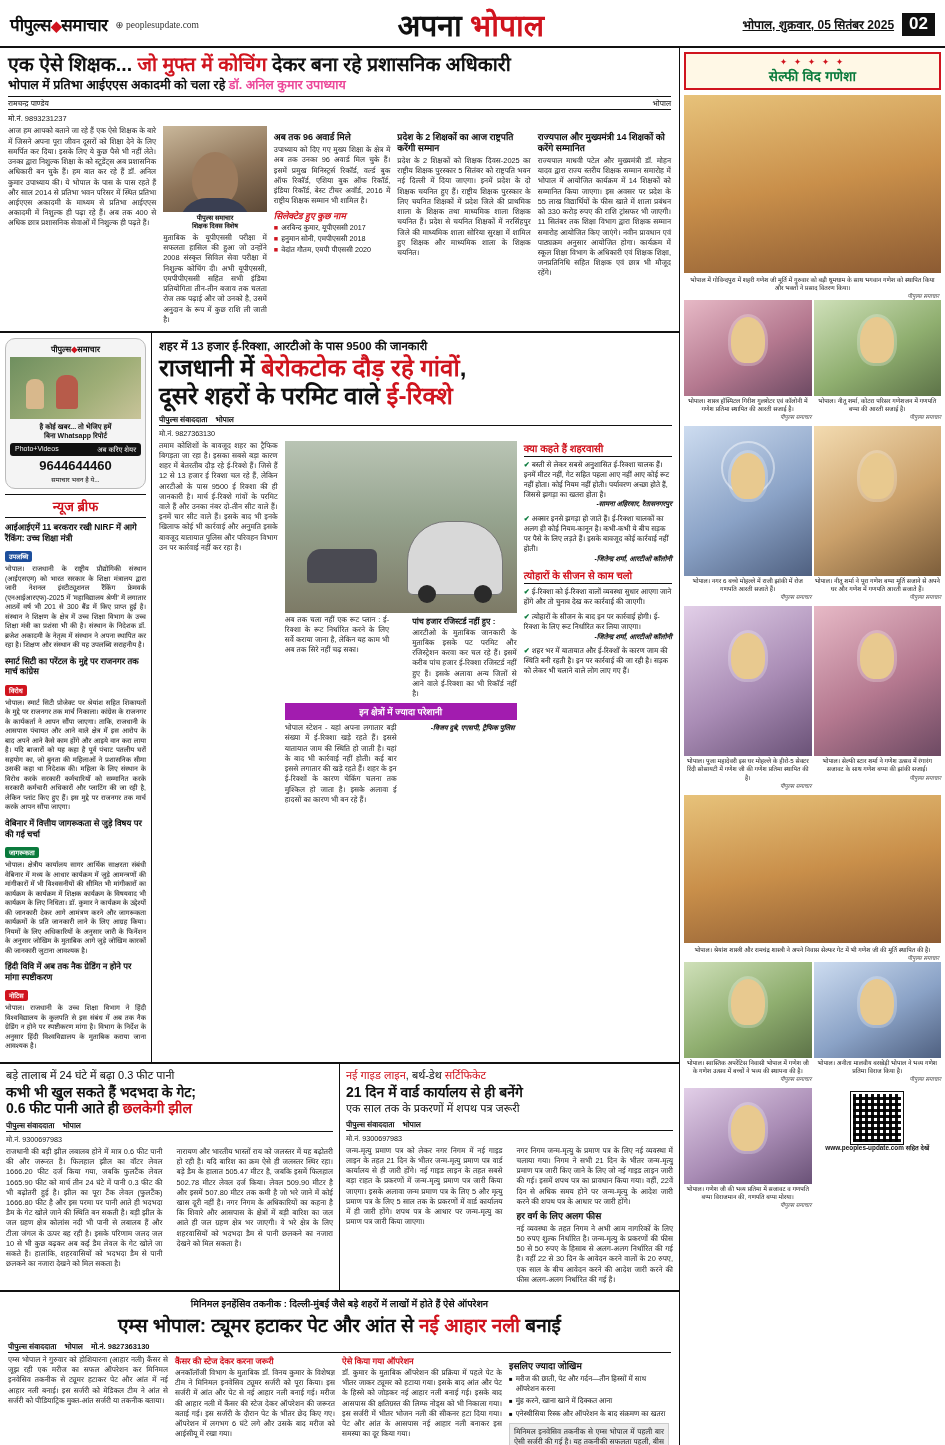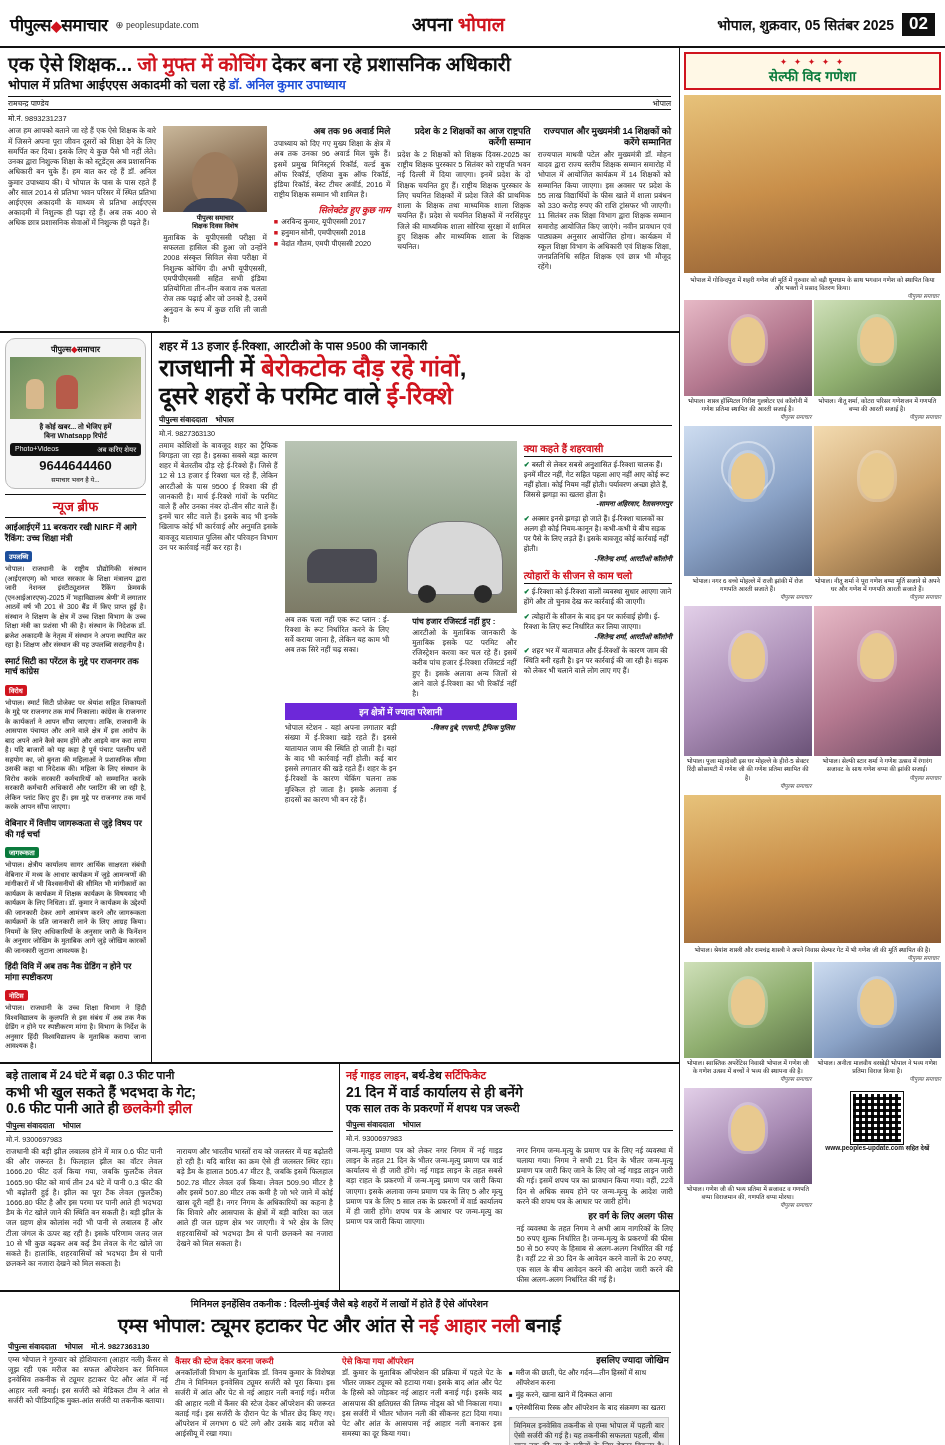--- a/index.html
+++ b/index.html
@@ -30,26 +30,26 @@
   .mh-left { display:flex; align-items:center; gap:8px; }
   .logo-peoples {
     font-weight: bold;
     font-size: 17px;
     letter-spacing: -0.5px;
     white-space: nowrap;
   }
   .logo-peoples .dot { color:#d0141e; font-size:14px; }
   .site-url { font-size: 9.5px; color:#333;font-family:Liberation Serif, serif; }
   .mh-center {
-    font-size: 19px; font-weight: bold; white-space:nowrap;
+    font-size: 30px; font-weight: bold; white-space:nowrap;
   }
   .mh-center .k1 { color:#111; }
   .mh-center .k2 { color:#d0141e; }
   .mh-right { display:flex; align-items:center; gap:8px; }
-  .edition-date { font-size:14px; font-weight:bold; }
+  .edition-date { font-size:12px; font-weight:bold;text-decoration:underline; }
   .page-num {
     background:#111; color:#fff; font-weight:bold; font-size:17px;
     padding:1px 7px 2px 7px;
   }
 
   
   .content {
     display: flex;
     width: 945px;
     height: 1397px;
@@ -59,38 +59,38 @@
 
   
   .top-story { border-bottom: 2px solid #111; padding: 5px 8px 6px 8px; }
   .ts-head {
     font-size: 19.5px; font-weight: bold; line-height: 1.15; margin-bottom: 3px;
   }
   .ts-head .red { color:#d0141e; }
   .ts-sub {
     font-size: 12.5px; font-weight: bold; line-height:1.2; margin-bottom:3px;
   }
-  .ts-sub .red { color:#1d4ed8; }
+  .ts-sub .red { color:#ec4899; }
   .byline {
     display:flex; justify-content:space-between; font-size:7.5px;
     border-bottom:1px solid #111; border-top:1px solid #111;
     padding:1px 0; margin-bottom:3px;
   }
   .phone-line { font-size:7.5px; margin-bottom:3px; }
   .ts-cols { display:flex; gap:7px; }
   .ts-c1 { width:150px; }
   .ts-c2 { width:105px; }
   .ts-c3 { width:118px; }
   .ts-c4 { width:135px; }
   .ts-c5 { width:135px; }
   .body-text {
     font-size:7.4px; line-height:1.38; text-align:justify; color:#1a1a1a;
   }
   .mini-head {
-    font-size:9px; font-weight:bold; margin:0 0 2px 0; line-height:1.2;text-align:right;
+    font-size:9px; font-weight:bold; margin:6px 0 2px 0; line-height:1.2;
   }
   .mini-head.red { color:#d0141e; }
   .photo-box {
     width:100%; height:86px; margin-bottom:2px; position:relative;
     background: linear-gradient(160deg,#c9b79a,#8d7358 55%,#5d4a38);
     overflow:hidden;
   }
   .photo-cap {
     font-size:6.5px; text-align:center; font-weight:bold; line-height:1.2;
   }
@@ -189,36 +189,36 @@
   }
   .lp-bike {
     position:absolute; left:22px; bottom:30px; width:70px; height:34px;
     background:#4a4a52; border-radius:14px 6px 4px 4px;
   }
   .box-gray {
     background:#eeeeee; border:1px solid #ccc; padding:3px 4px; margin-top:3px;
   }
   .box-head { font-size:8px; font-weight:bold; margin-bottom:2px; }
   .band-head {
-    background:#6d28d9; color:#fff; font-size:9px; font-weight:bold;
+    background:#a21caf; color:#fff; font-size:9px; font-weight:bold;
     text-align:center; padding:2px 0; margin:4px 0 3px 0;
   }
   .qa-head {
     font-size:10px; font-weight:bold; color:#d0141e; border-bottom:1px solid #111;
     margin-bottom:3px; padding-bottom:1px;
   }
   .quote-item { margin-bottom:5px; font-size:7.2px; line-height:1.38; }
   .quote-attr { font-style:italic; text-align:right; font-size:6.8px; font-weight:bold; }
   .tick { color:#0a7a3c; font-weight:bold; }
 
   
   .row3 { display:flex; border-bottom:2px solid #111; }
   .r3a { width:228px; border-right:1px solid #111; padding:5px 6px; }
   .r3b { width:226px; border-right:1px solid #111; padding:5px 6px; }
-  .h-small { font-size:11px; font-weight:bold; line-height:1.2; }
+  .h-small { font-size:11px; font-weight:normal; line-height:1.2; }
   .h-med { font-size:14px; font-weight:bold; line-height:1.18; }
   .h-med .red { color:#d0141e; }
   .subcols { display:flex; gap:14px; margin-top:3px; }
 
   
   .bottom { padding:5px 8px; }
   .b-kicker { font-size:9.5px; font-weight:bold; text-align:center; margin-bottom:2px; }
   .b-head { font-size:19px; font-weight:bold; text-align:center; margin-bottom:3px; }
   .b-head .red { color:#d0141e; }
   .b-cols { display:flex; gap:7px; }

